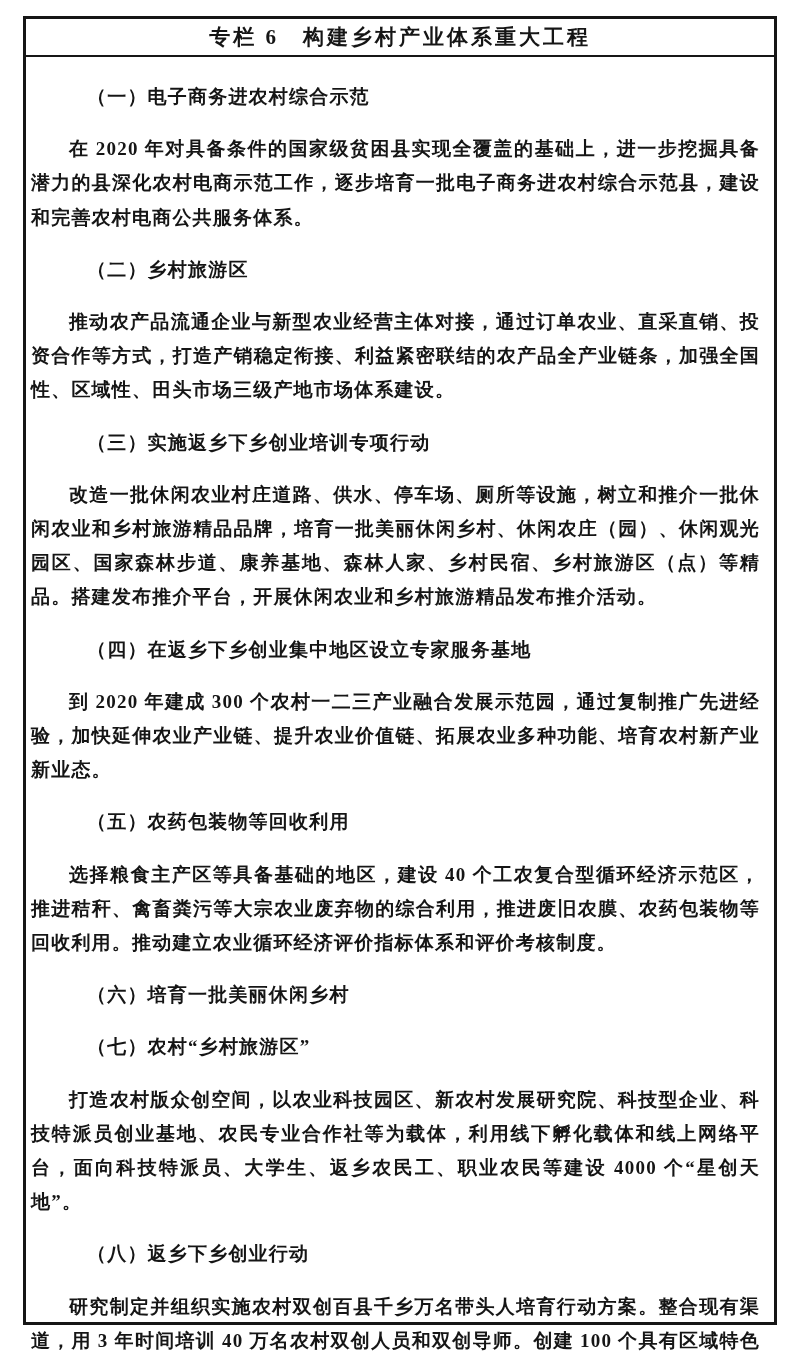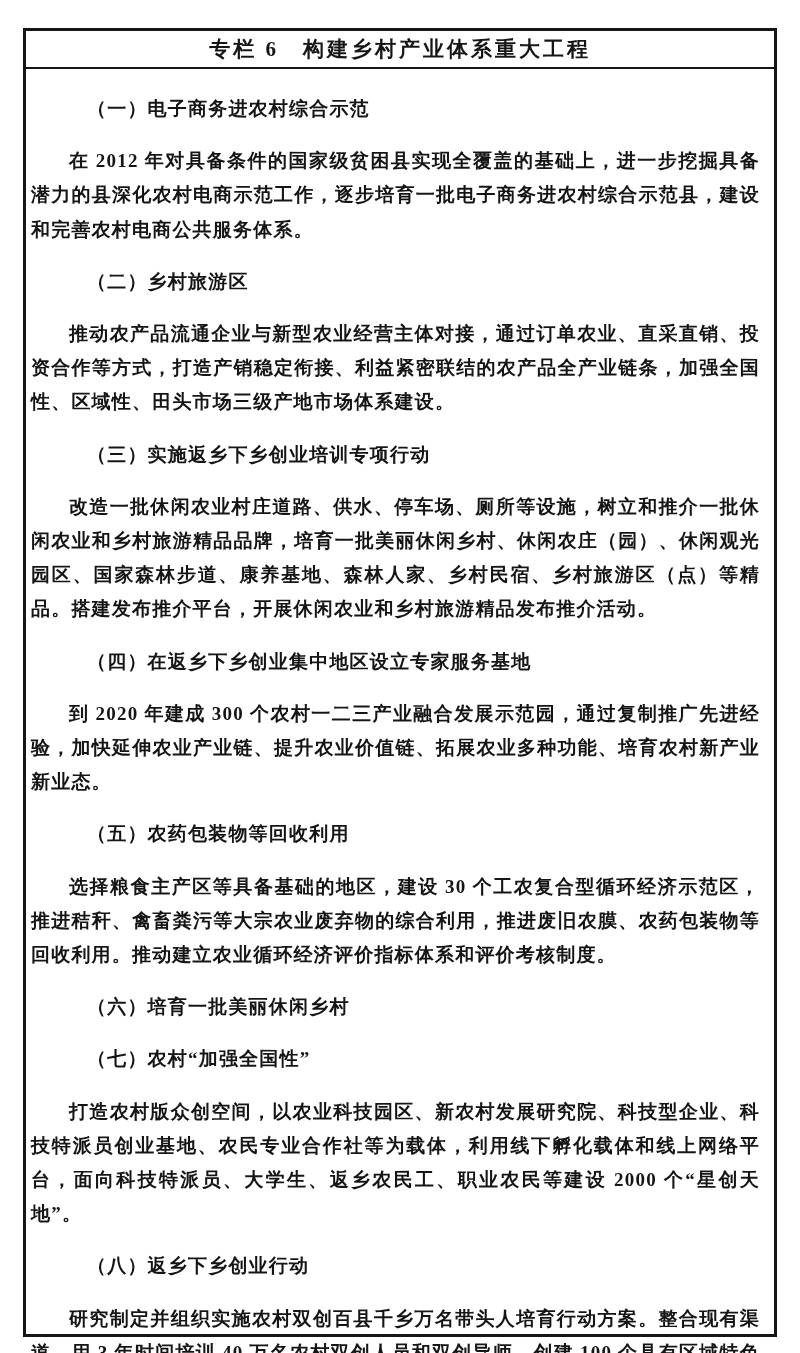--- a/index.html
+++ b/index.html
@@ -11,21 +11,21 @@
     width: 800px;
     height: 1353px;
     position: relative;
     font-family: "Liberation Serif", "DejaVu Serif", serif;
     color: #151515;
     -webkit-font-smoothing: antialiased;
   }
   .panel {
     position: absolute;
     left: 23px;
-    top: 28px;
+    top: 16px;
     width: 748px;
     height: 1303px;
     border: 3px solid #161616;
     background: #ffffff;
     box-sizing: content-box;
   }
   .panel-title {
     height: 36px;
     line-height: 36px;
     text-align: center;
@@ -56,50 +56,50 @@
   }
 </style>
 </head>
 <body>
 
 <div class="panel">
   <div class="panel-title">专栏 6　构建乡村产业体系重大工程</div>
   <div class="panel-body">
   <div class="section">
     <p class="section-heading">（一）电子商务进农村综合示范</p>
-    <p class="section-body">在 2012 年对具备条件的国家级贫困县实现全覆盖的基础上，进一步挖掘具备潜力的县深化农村电商示范工作，逐步培育一批电子商务进农村综合示范县，建设和完善农村电商公共服务体系。</p>
+    <p class="section-body">在 2020 年对具备条件的国家级贫困县实现全覆盖的基础上，进一步挖掘具备潜力的县深化农村电商示范工作，逐步培育一批电子商务进农村综合示范县，建设和完善农村电商公共服务体系。</p>
   </div>
 
   <div class="section">
     <p class="section-heading">（二）乡村旅游区</p>
     <p class="section-body">推动农产品流通企业与新型农业经营主体对接，通过订单农业、直采直销、投资合作等方式，打造产销稳定衔接、利益紧密联结的农产品全产业链条，加强全国性、区域性、田头市场三级产地市场体系建设。</p>
   </div>
 
   <div class="section">
     <p class="section-heading">（三）实施返乡下乡创业培训专项行动</p>
     <p class="section-body">改造一批休闲农业村庄道路、供水、停车场、厕所等设施，树立和推介一批休闲农业和乡村旅游精品品牌，培育一批美丽休闲乡村、休闲农庄（园）、休闲观光园区、国家森林步道、康养基地、森林人家、乡村民宿、乡村旅游区（点）等精品。搭建发布推介平台，开展休闲农业和乡村旅游精品发布推介活动。</p>
   </div>
 
   <div class="section">
     <p class="section-heading">（四）在返乡下乡创业集中地区设立专家服务基地</p>
     <p class="section-body">到 2020 年建成 300 个农村一二三产业融合发展示范园，通过复制推广先进经验，加快延伸农业产业链、提升农业价值链、拓展农业多种功能、培育农村新产业新业态。</p>
   </div>
 
   <div class="section">
     <p class="section-heading">（五）农药包装物等回收利用</p>
-    <p class="section-body">选择粮食主产区等具备基础的地区，建设 30 个工农复合型循环经济示范区，推进秸秆、禽畜粪污等大宗农业废弃物的综合利用，推进废旧农膜、农药包装物等回收利用。推动建立农业循环经济评价指标体系和评价考核制度。</p>
+    <p class="section-body">选择粮食主产区等具备基础的地区，建设 40 个工农复合型循环经济示范区，推进秸秆、禽畜粪污等大宗农业废弃物的综合利用，推进废旧农膜、农药包装物等回收利用。推动建立农业循环经济评价指标体系和评价考核制度。</p>
   </div>
 
   <div class="section">
     <p class="section-heading">（六）培育一批美丽休闲乡村</p>
   </div>
 
   <div class="section">
-    <p class="section-heading">（七）农村“加强全国性”</p>
-    <p class="section-body">打造农村版众创空间，以农业科技园区、新农村发展研究院、科技型企业、科技特派员创业基地、农民专业合作社等为载体，利用线下孵化载体和线上网络平台，面向科技特派员、大学生、返乡农民工、职业农民等建设 2000 个“星创天地”。</p>
+    <p class="section-heading">（七）农村“乡村旅游区”</p>
+    <p class="section-body">打造农村版众创空间，以农业科技园区、新农村发展研究院、科技型企业、科技特派员创业基地、农民专业合作社等为载体，利用线下孵化载体和线上网络平台，面向科技特派员、大学生、返乡农民工、职业农民等建设 4000 个“星创天地”。</p>
   </div>
 
   <div class="section">
     <p class="section-heading">（八）返乡下乡创业行动</p>
     <p class="section-body">研究制定并组织实施农村双创百县千乡万名带头人培育行动方案。整合现有渠道，用 3 年时间培训 40 万名农村双创人员和双创导师。创建 100 个具有区域特色的农村双创示范园区（基地）。实施返乡下乡创业培训专项行动。实施育才强企计划，支持有条件的创业企业建设技能大师工作室。深入推进农村青年创业致富“领头雁”培养计划，培养一批全国农村青年致富带头人。实施引才回乡工程，在返乡下乡创业集中地区设立专家服务基地，吸引各类人才回乡服务。</p>
   </div>
 </div>
 </div>
 
 </body></html>

